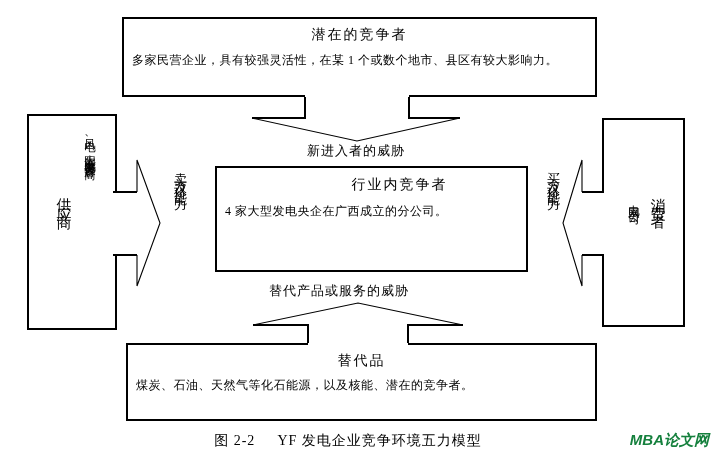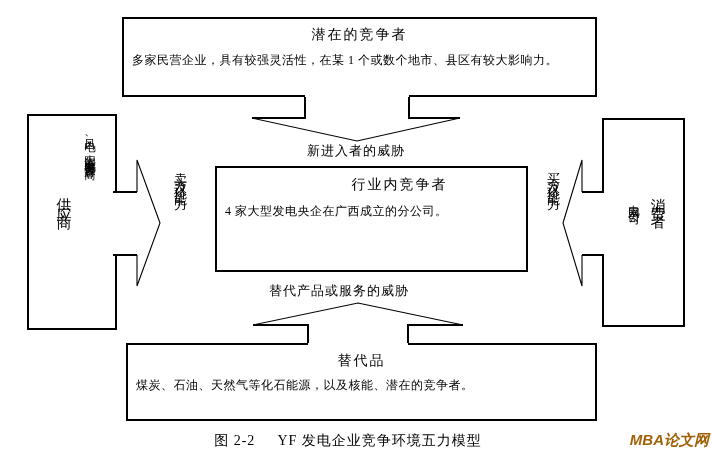--- a/index.html
+++ b/index.html
@@ -89,15 +89,15 @@
 
   <div class="txt force-label" style="left:290px;top:142px;width:132px;">新进入者的威胁</div>
   <div class="txt force-label" style="left:269px;top:282px;width:132px;">替代产品或服务的威胁</div>
   <div class="txt vtext v-force" style="left:171px;top:162px;">卖方议价能力</div>
   <div class="txt vtext v-force" style="left:544px;top:162px;">买方议价能力</div>
 
   <div class="txt caption">
     <span>图 2-2</span><span class="gap"></span><span>YF 发电企业竞争环境五力模型</span>
   </div>
 
-  <div class="txt wm-name" style="color: #a16207;">MBA论文网</div>
+  <div class="txt wm-name" style="color: #15803d;">MBA论文网</div>
 
 </div>
 
 </body></html>

